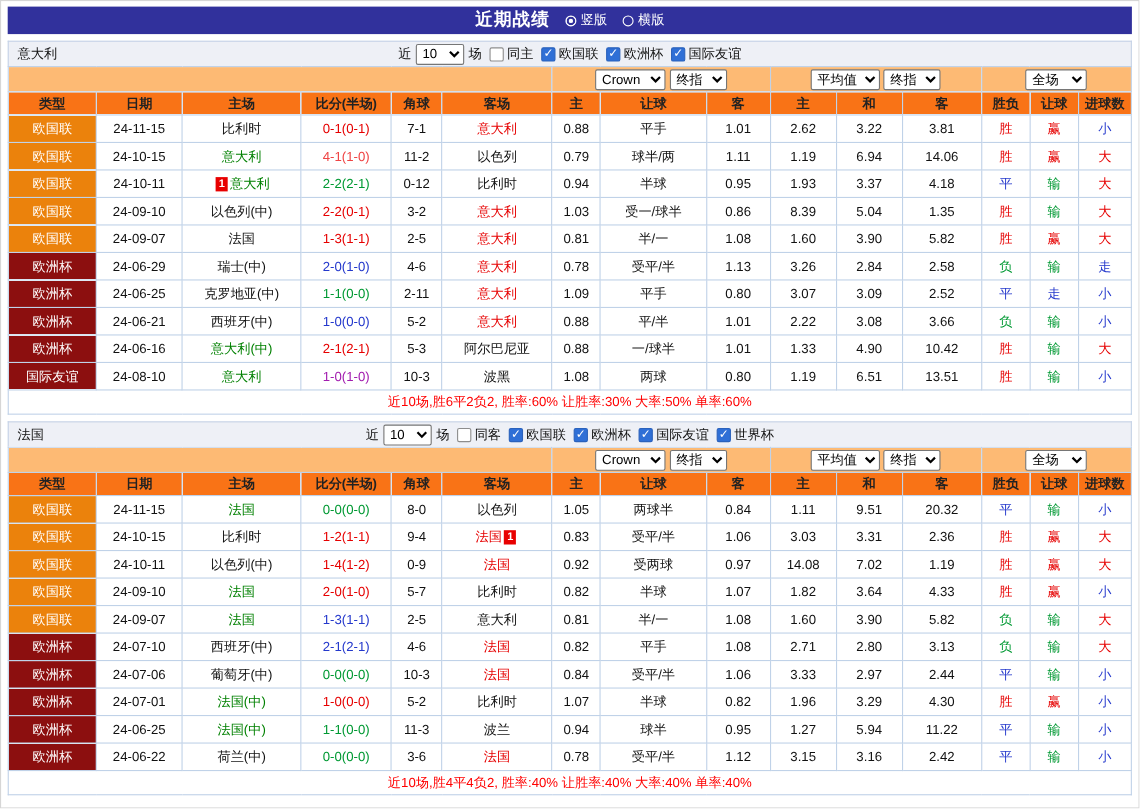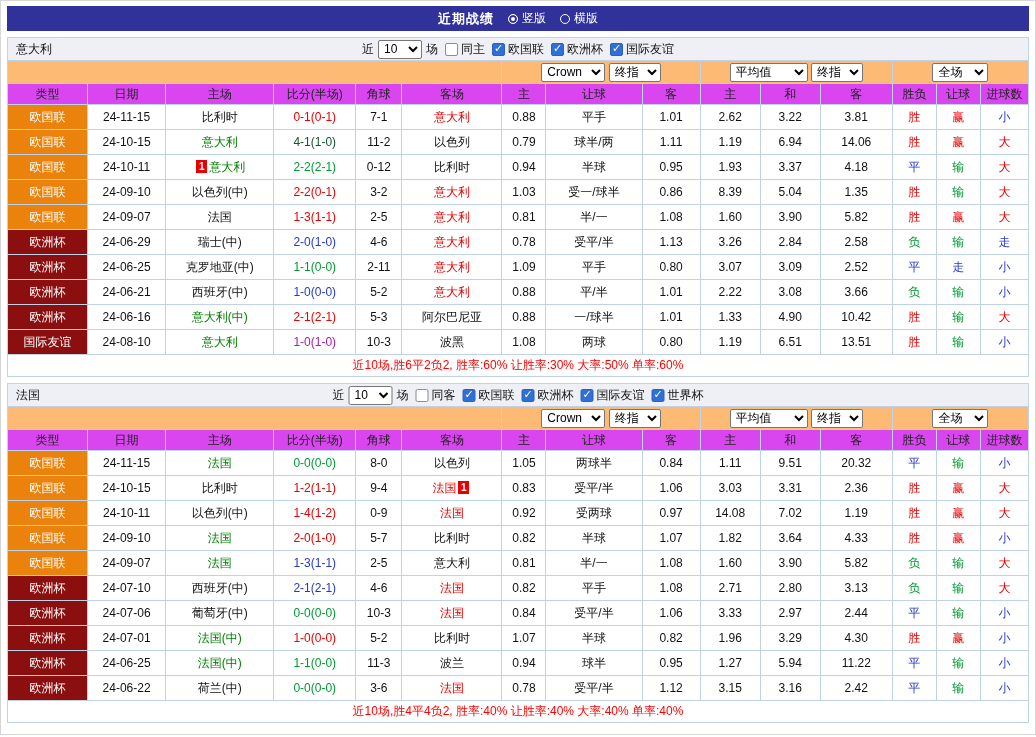--- a/index.html
+++ b/index.html
@@ -1,38 +1,38 @@
 <!DOCTYPE html>
 <html><head>
 <meta charset="utf-8">
 <style>
   *{box-sizing:border-box}
   html,body{margin:0;padding:0}
   body{width:1036px;background:#fff;font-family:"Liberation Sans","DejaVu Sans",sans-serif;font-size:12px;color:#111}
   .page{width:1036px;min-height:735px;padding:5px 6px;border:1px solid #d6d6d6;background:#fff}
   .titlebar{height:25px;background:#31319c;display:flex;align-items:center;justify-content:center;color:#fff}
-  .tb-title{font-weight:bold;font-size:13px;letter-spacing:1px}
+  .tb-title{font-weight:bold;font-size:16px;letter-spacing:1px}
   .vradio{display:inline-flex;align-items:center;margin-left:14px;cursor:pointer;font-size:12px}
   .rdot{display:inline-block;width:10px;height:10px;border:1px solid #fff;border-radius:50%;margin-right:4px;background:transparent}
   .rdot.on{background:#fff;box-shadow:inset 0 0 0 2px #31319c}
   .section{margin-top:6px}
   .teambar{height:23px;background:#eef0f6;border:1px solid #c6d3e7;border-bottom:0;position:relative;display:flex;align-items:center}
   .teamname{margin-left:8px;color:#111}
   .filters{position:absolute;left:50%;transform:translateX(-50%);display:flex;align-items:center;white-space:nowrap}
   .filters>*{margin:0 2px}
   .sel{height:19px;font-size:12px;font-family:inherit;border:1px solid #767676;background:#fff;border-radius:2px;padding:0 1px;vertical-align:middle}
-  .sel-count{width:44px}.sel-book{width:64px}.sel-fin{width:52px}.sel-avg{width:78px}.sel-full{width:56px}
+  .sel-count{width:44px}.sel-book{width:64px}.sel-fin{width:52px}.sel-avg{width:63px}.sel-full{width:56px}
   .cbl{display:inline-flex;align-items:center;cursor:pointer;margin-left:5px}
   .cb{width:13px;height:13px;border:1px solid #8d8d8d;border-radius:2px;background:#fff;margin-right:3px;position:relative;flex:0 0 auto}
   .cb.on{background:#2f6fd6;border-color:#2b62bc}
   .cb.on::after{content:"\2713";position:absolute;left:1px;top:-2px;color:#fff;font-size:11px;font-weight:bold}
   .grid{border-collapse:collapse;table-layout:fixed;width:1022px;background:#fff}
   .grid th,.grid td{border:1px solid #c0d2e8;text-align:center;white-space:nowrap;overflow:hidden;padding:0}
   .hr1 td{height:23px;background:#fdba74}
-  .hr2 th{height:21px;background:#d946ef;font-weight:normal;color:#222}
+  .hr2 th{height:21px;background:#f97316;font-weight:bold;color:#222}
   tbody td{height:25px}
   .tp{color:#fff}
   .card{display:inline-block;background:#e80000;color:#fff;font-size:10px;line-height:13px;width:11px;height:13px;margin:0 2px;vertical-align:1px;font-weight:bold}
   .sum{height:22px;color:#f00;white-space:pre;background:#fff}
 </style>
 </head>
 <body>
 
 <div class="page">
   <div class="titlebar">
@@ -129,21 +129,21 @@
     <td>3.22</td>
     <td>3.81</td>
     <td style="color:#e60000">胜</td>
     <td style="color:#e60000">赢</td>
     <td style="color:#2438cc">小</td>
   </tr>
             <tr>
     <td class="tp" style="background:#eb820c">欧国联</td>
     <td>24-10-15</td>
     <td><span style="color:#008000">意大利</span></td>
-    <td style="color:#14532d">4-1(1-0)</td>
+    <td style="color:#ef4444">4-1(1-0)</td>
     <td>11-2</td>
     <td><span>以色列</span></td>
     <td>0.79</td>
     <td>球半/两</td>
     <td>1.11</td>
     <td>1.19</td>
     <td>6.94</td>
     <td>14.06</td>
     <td style="color:#e60000">胜</td>
     <td style="color:#e60000">赢</td>

